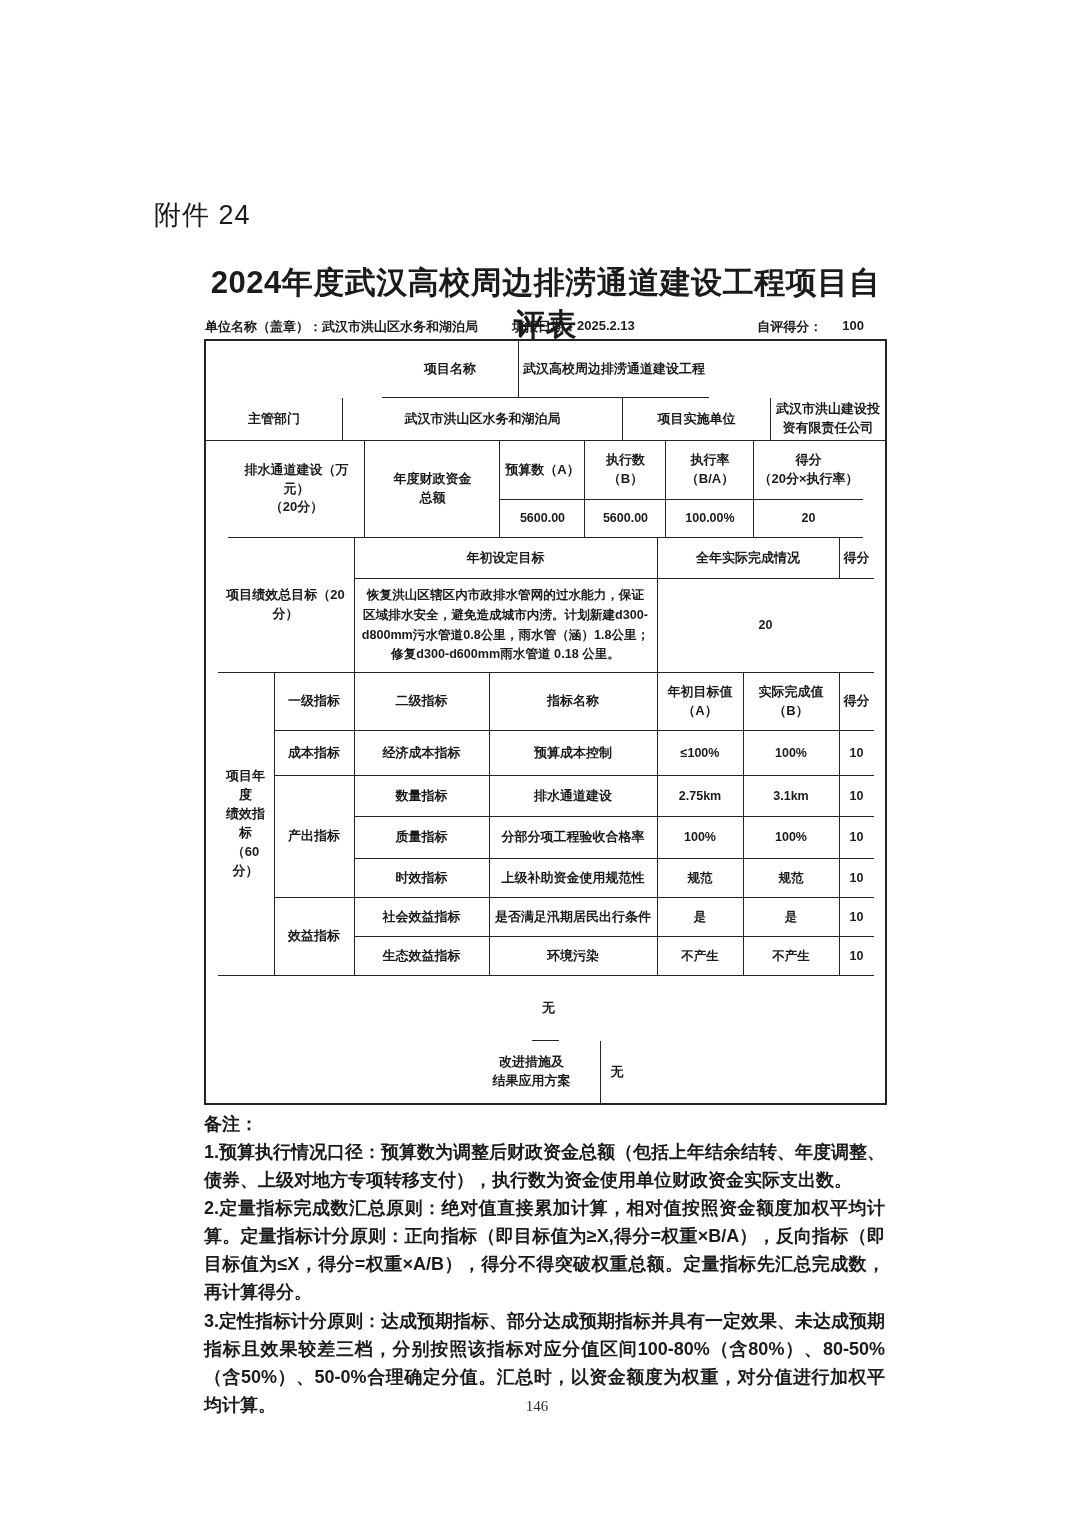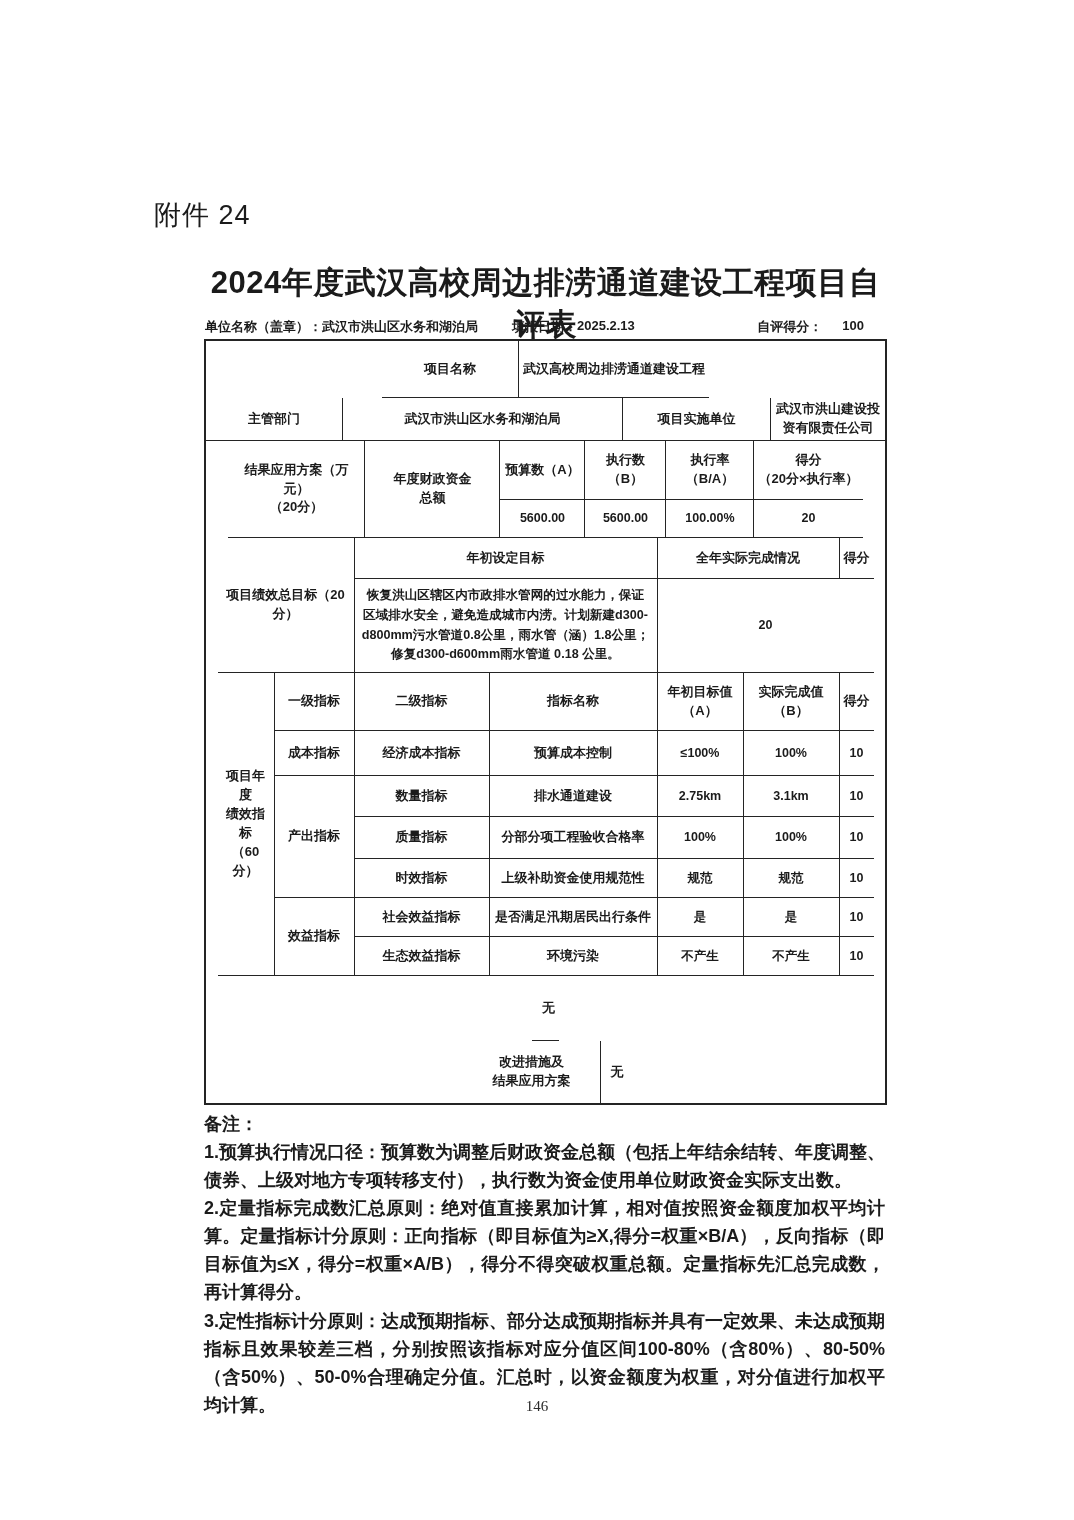--- a/index.html
+++ b/index.html
@@ -119,21 +119,21 @@
     </div>
 
     <div class="r bb h43">
       <div class="c br w137">主管部门</div>
       <div class="c br w280">武汉市洪山区水务和湖泊局</div>
       <div class="c br w148">项目实施单位</div>
       <div class="c fx">武汉市洪山建设投资有限责任公司</div>
     </div>
 
     <div class="r bb h97">
-      <div class="c br w137 pre">结果应用方案（万元）
+      <div class="c br w137 pre">排水通道建设（万元）
 （20分）</div>
       <div class="c br w135 pre">年度财政资金
 总额</div>
       <div class="col fx">
         <div class="r bb h59">
           <div class="c br w85">预算数（A）</div>
           <div class="c br w81">执行数（B）</div>
           <div class="c br w88">执行率（B/A）</div>
           <div class="c fx pre">得分
 （20分×执行率）</div>

